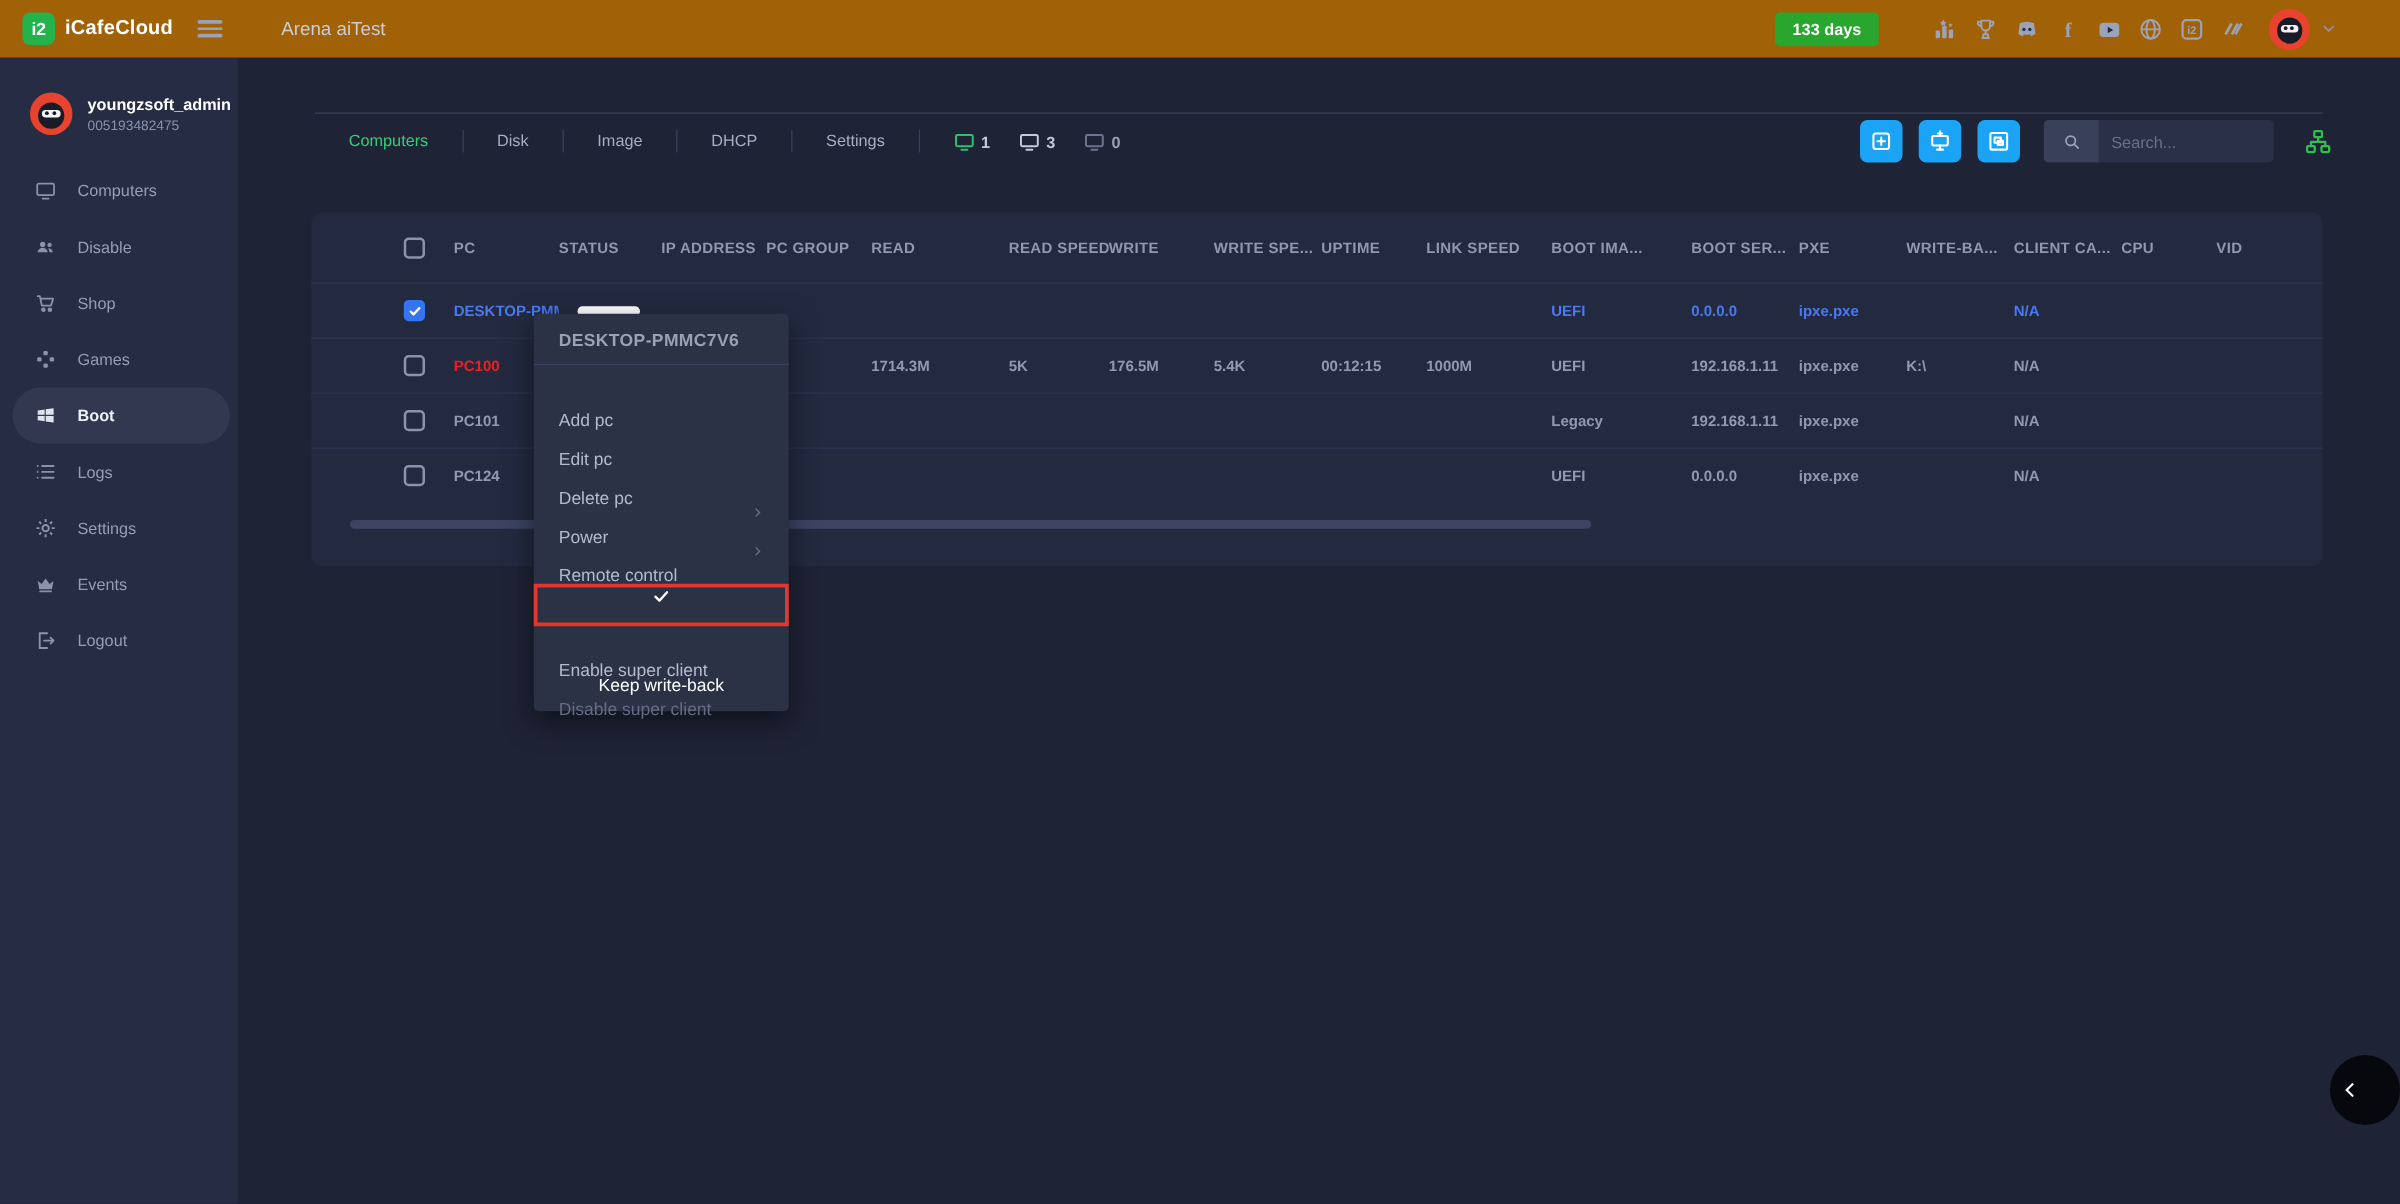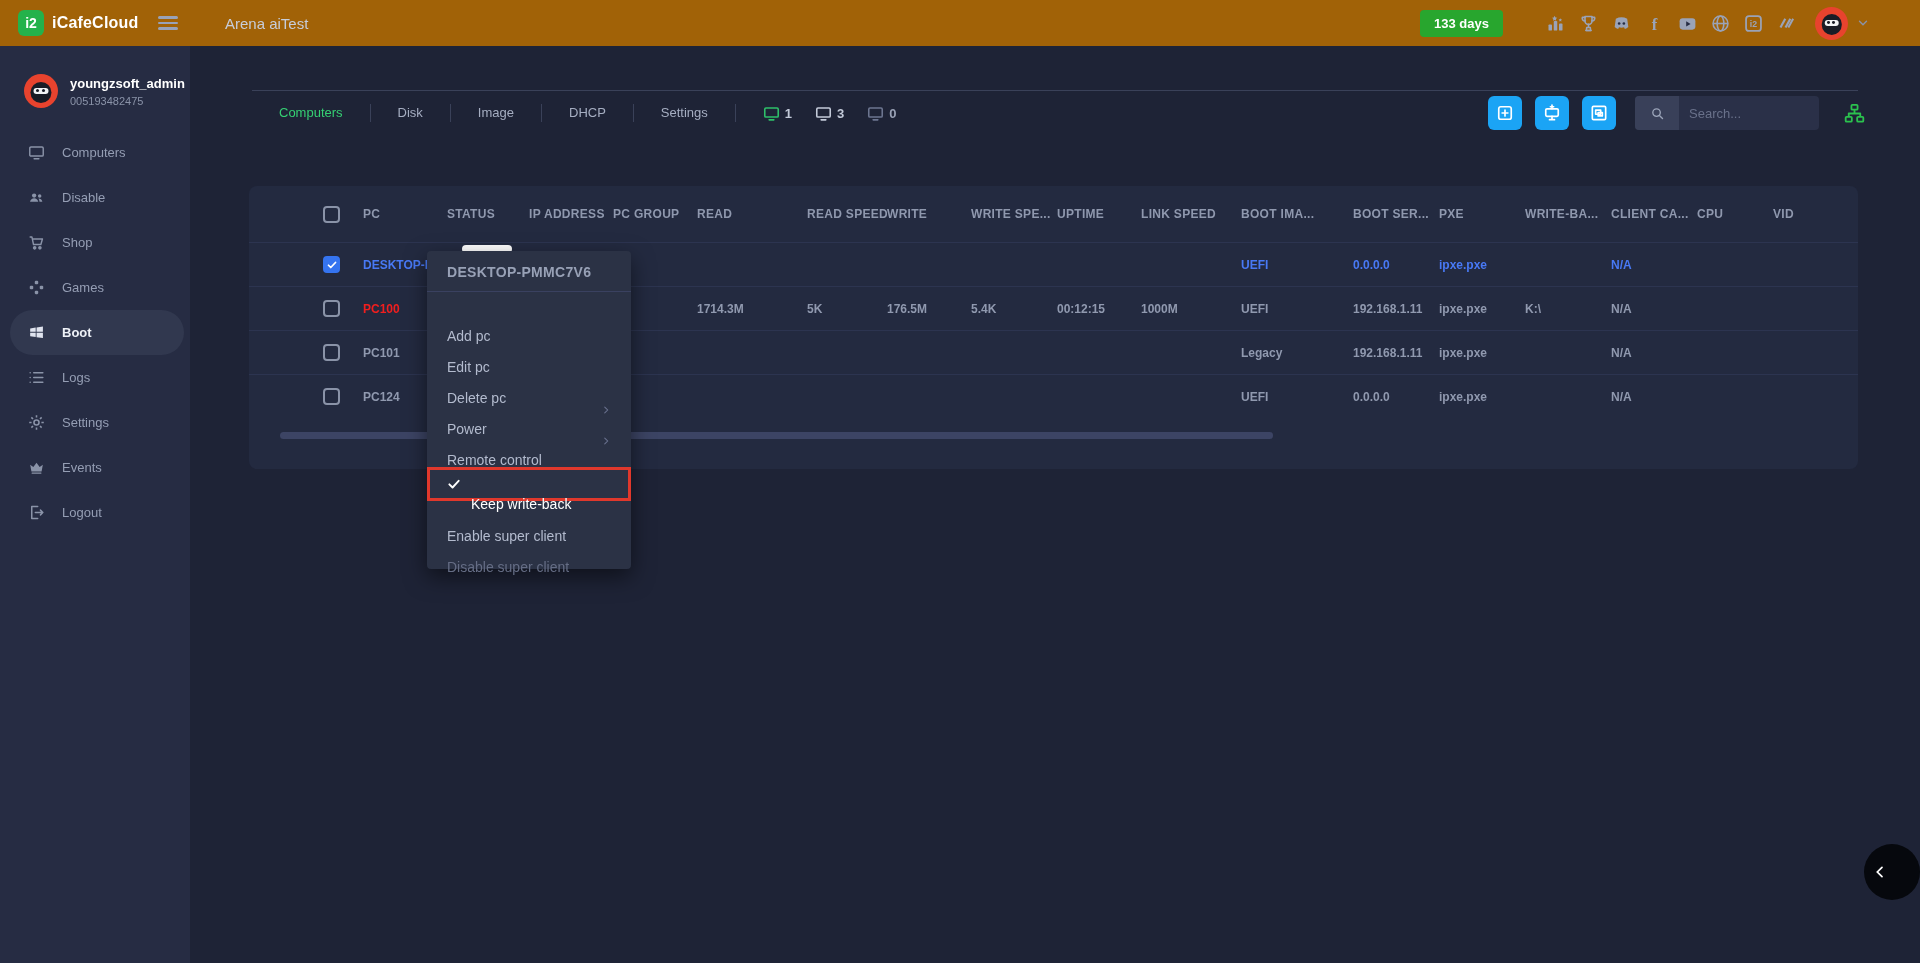--- a/index.html
+++ b/index.html
@@ -59,21 +59,21 @@
   .tool-btn svg { width:20px; height:20px; }
   .search-wrap { display:flex; align-items:center; height:34px; width:184px; background:#2a3048; border-radius:4px; overflow:hidden; margin-left:6px; }
   .search-ico { width:44px; height:34px; background:#394059; display:flex; align-items:center; justify-content:center; flex:0 0 auto; }
   .search-ico svg { width:15px; height:15px; }
   .search-input { flex:1; height:100%; background:transparent; border:none; outline:none; color:#c3cad9; font-size:13px; padding:0 10px; font-family:"Liberation Sans",sans-serif; }
   .search-input::placeholder { color:#69718a; }
   .net-icon { margin-left:24px; display:flex; cursor:pointer; }
   .net-icon svg { width:23px; height:23px; }
 
   
-  .card { position:absolute; left:59px; top:140px; width:1609px; height:283px; background:#232a40; border-radius:8px; }
+  .card { position:absolute; left:59px; top:124px; width:1609px; height:283px; background:#232a40; border-radius:8px; }
   .t-row { display:grid; grid-template-columns:44px 40px 84px 82px 84px 84px 110px 80px 84px 86px 84px 100px 112px 86px 86px 86px 86px 76px 50px; align-items:center; padding:0 30px; }
   .t-head { height:56px; }
   .t-head .th { color:#8f98ae; font-size:12px; font-weight:bold; letter-spacing:.3px; white-space:nowrap; overflow:hidden; }
   .t-body .t-row { height:44px; border-top:1px solid #2c3450; }
   .td { color:#9099af; font-size:12px; font-weight:bold; white-space:nowrap; overflow:hidden; }
   .td.blue { color:#4879f5; }
   .td.red { color:#f21e1e; }
   .dots { width:4px; height:4px; border-radius:50%; background:#7a8298; box-shadow:7px 0 0 #7a8298, 14px 0 0 #7a8298; cursor:pointer; }
   .dots.blue { background:#4879f5; box-shadow:7px 0 0 #4879f5, 14px 0 0 #4879f5; }
   .cbox { width:17px; height:17px; border:2px solid #8a93a8; border-radius:4px; cursor:pointer; display:flex; align-items:center; justify-content:center; background:transparent; }
@@ -84,21 +84,21 @@
 
   
   .ctx { position:absolute; left:237px; top:205px; width:204px; background:#2b3245; border-radius:4px; box-shadow:0 8px 22px rgba(0,0,0,.5); z-index:20; padding-bottom:6px; }
   .ctx-header { padding:13px 20px 11px; color:#98a1b6; font-size:14px; font-weight:bold; letter-spacing:.3px; }
   .ctx-divider { height:1px; background:#3a4160; }
   .ctx-list { padding-top:9px; }
   .ctx-item { height:31px; line-height:31px; padding:0 20px; font-size:14px; color:#b3bbce; cursor:pointer; display:flex; align-items:center; }
   .ctx-item .lbl { flex:1;margin-top:40px; }
   .ctx-item .caret { color:#6b7390; display:flex; }
   .ctx-item.disabled { color:#656d85; cursor:default; }
-  .ctx-item.keep { margin-top:11px; height:34px; line-height:28px; border:3px solid #e0382c; color:#ffffff; padding:0 17px; gap:10px; }
+  .ctx-item.keep { margin-top:11px; height:34px; line-height:28px; border:3px solid #e0382c; color:#ffffff; padding:0 2px; gap:10px;flex-direction:column; }
   .ctx-item.keep svg { width:14px; height:14px; flex:0 0 auto; }
 
   
   .float-toggle { position:absolute; left:1674px; top:798px; width:56px; height:56px; border-radius:50%; background:#06080d; z-index:30; display:flex; align-items:center; padding-left:8px; cursor:pointer; }
   .float-toggle svg { width:16px; height:16px; }
 </style>
 </head>
 <body>
 
 <div class="page">

